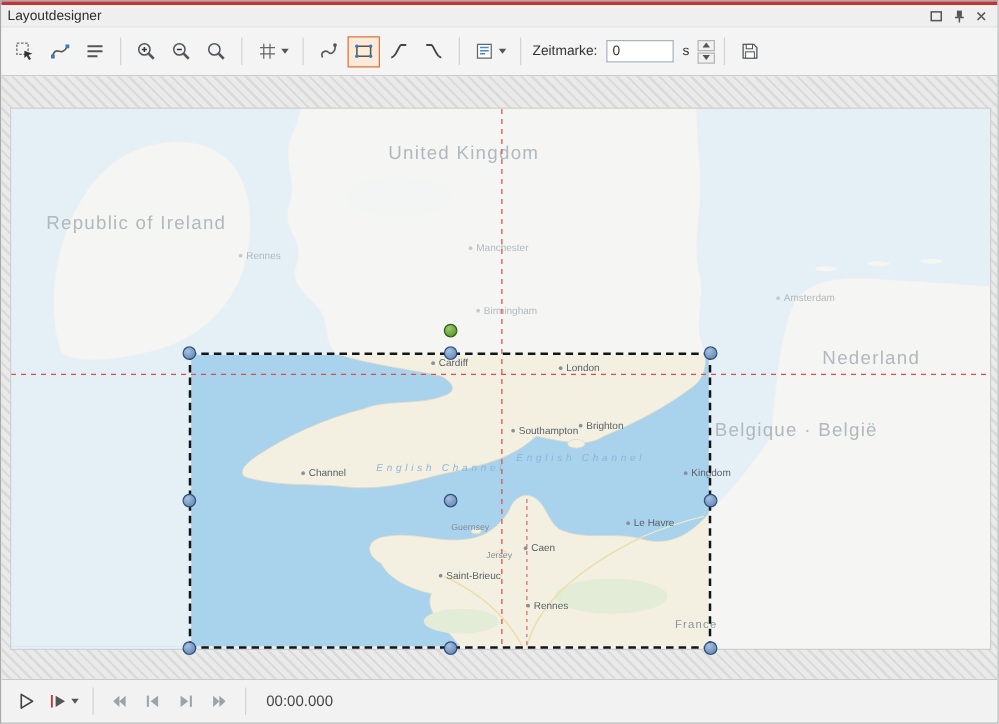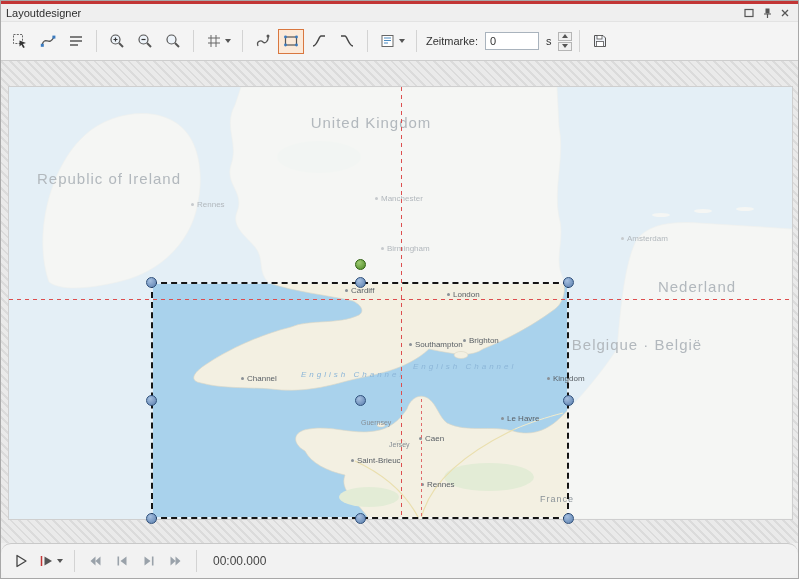--- a/index.html
+++ b/index.html
@@ -50,21 +50,21 @@
     background:repeating-linear-gradient(180deg,#dd4e4e 0 4px,rgba(0,0,0,0) 4px 8px);}
   .gh{position:absolute;top:212px;left:0;height:1px;width:783px;
     background:repeating-linear-gradient(90deg,#dd4e4e 0 4px,rgba(0,0,0,0) 4px 8px);}
   .mborder{position:absolute;left:412px;top:312px;width:1px;height:120px;
     background:repeating-linear-gradient(180deg,#e06a6a 0 3px,rgba(0,0,0,0) 3px 6px);}
   .sel{position:absolute;left:142px;top:195px;width:414px;height:233px;border:2px dashed #141414;}
   .h{position:absolute;width:11px;height:11px;border-radius:50%;box-sizing:border-box;
     background:radial-gradient(circle at 35% 30%,#a6c0e0,#5b7fae);border:1px solid #30517c;}
   .h.rot{background:radial-gradient(circle at 35% 30%,#9ecb72,#4e8a26);border-color:#2e6010;}
   .transport{height:34px;flex:0 0 auto;border-top:1px solid #c9c9c9;background:#f2f2f2;
-    display:flex;align-items:center;padding:0 8px;gap:3px;border-radius:10px;}
+    display:flex;align-items:center;padding:0 8px;gap:3px;}
   .tr{height:24px;min-width:24px;border:1px solid transparent;background:transparent;display:flex;
     align-items:center;justify-content:center;padding:0 2px;}
   .time{font-size:12px;color:#444;margin-left:8px;}
 </style>
 </head>
 <body>
 
 <div class="window">
   <div class="accent"></div>
 

